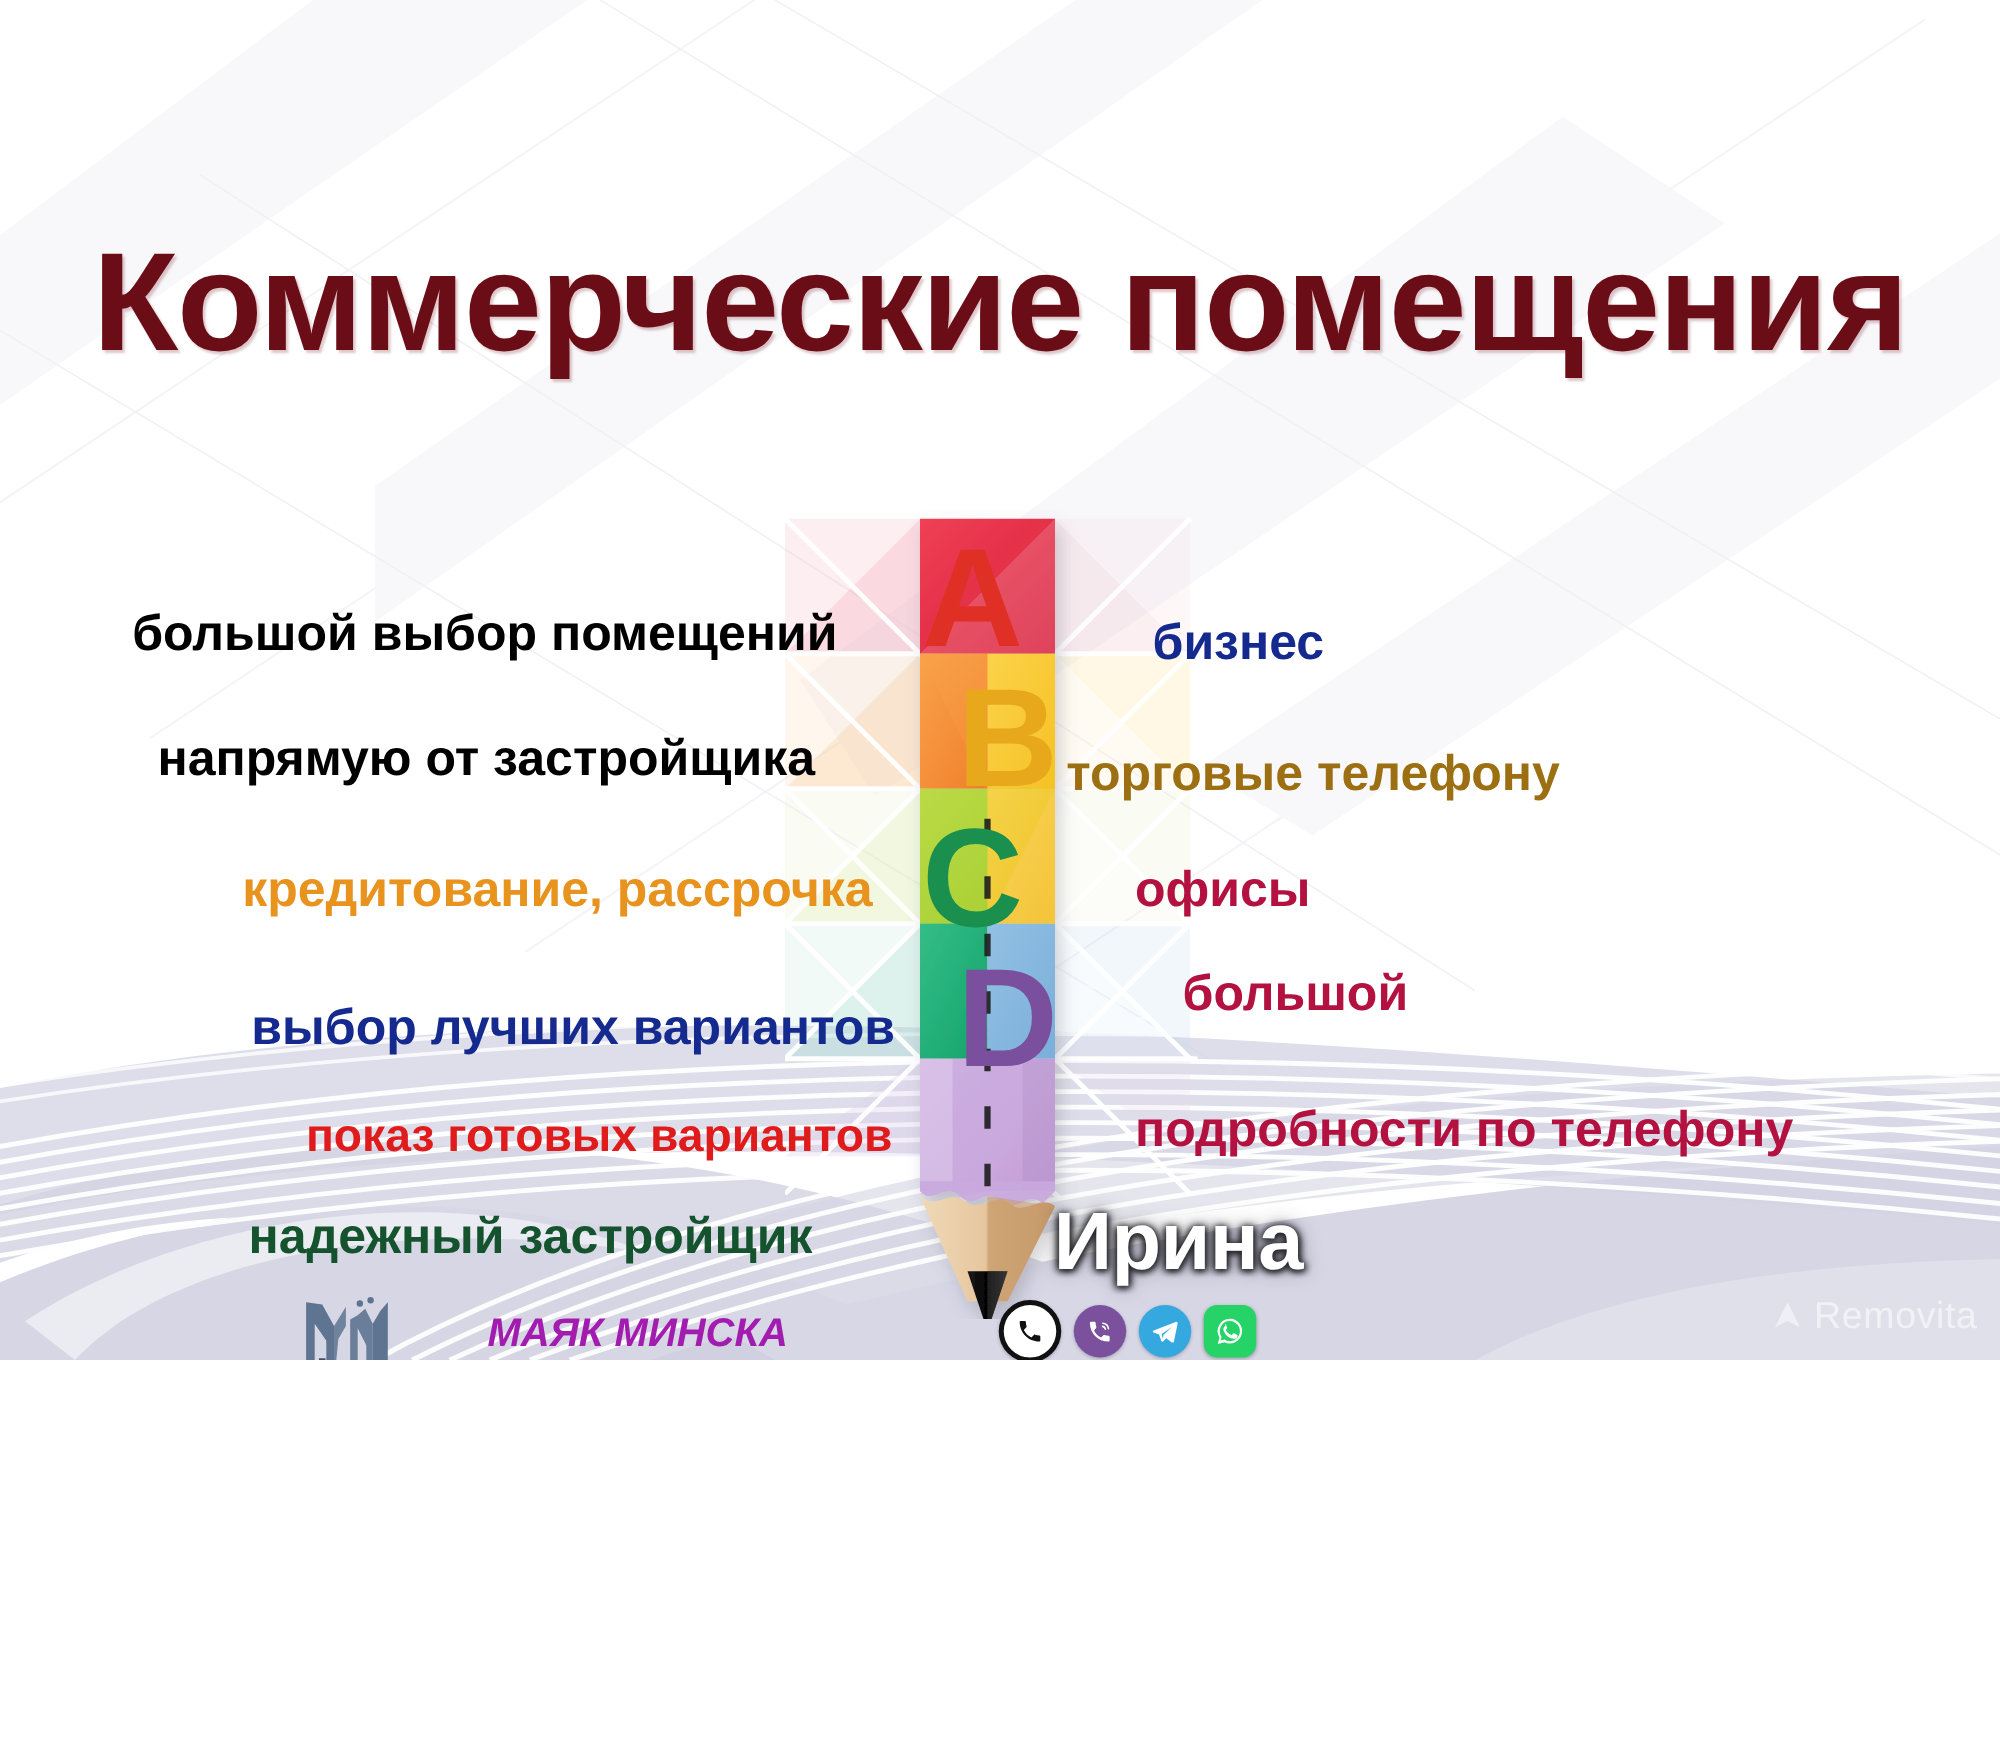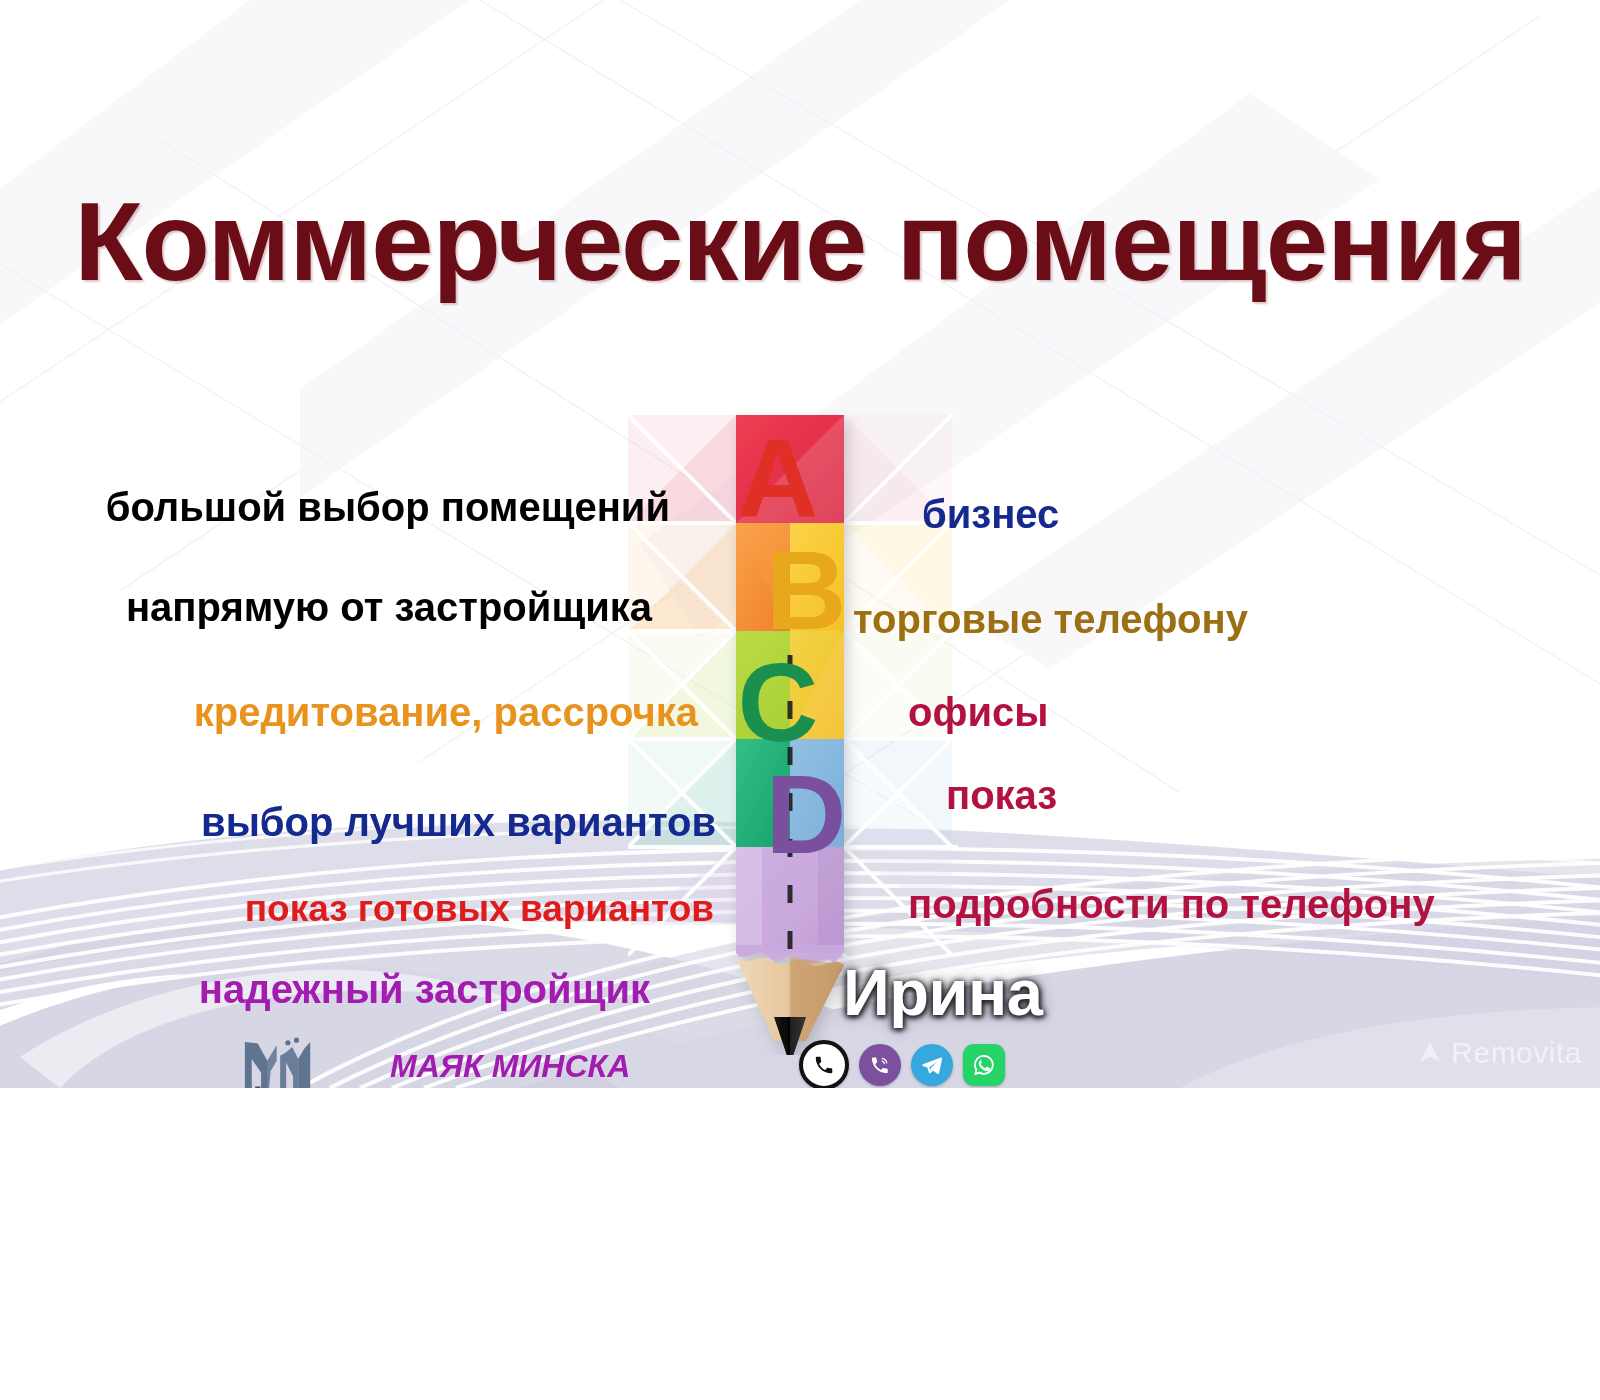--- a/index.html
+++ b/index.html
@@ -292,26 +292,26 @@
       <text x="150" y="336" font-size="112" fill="#1a8f4e">C</text>
       <text x="178" y="448" font-size="112" fill="#7a4f9e">D</text>
     </g>
   </svg>
 
   <div class="txt left t-big" style="right:930px;top:487px;">большой выбор помещений</div>
   <div class="txt left t-big" style="right:902px;top:692px;color:#e8931e;">кредитование, рассрочка</div>
   <div class="txt left t-big" style="right:948px;top:587px;">напрямую от застройщика</div>
   <div class="txt left t-big" style="right:884px;top:802px;color:#152a8e;">выбор лучших вариантов</div>
   <div class="txt left t-mid" style="right:886px;top:890px;color:#e01b1b;">показ готовых вариантов</div>
-  <div class="txt left t-big" style="right:950px;top:969px;color:#a21caf;">надежный застройщик</div>
+  <div class="txt left t-big" style="right:950px;top:969px;color:#14532d;">надежный застройщик</div>
 
   <div class="txt right t-big" style="left:922px;top:494px;color:#152a8e;">бизнес</div>
   <div class="txt right t-big" style="left:853px;top:599px;color:#9c6f12;">торговые телефону</div>
   <div class="txt right t-big" style="left:908px;top:692px;color:#b31240;">офисы</div>
-  <div class="txt right t-big" style="left:946px;top:775px;color:#b31240;">показ</div>
+  <div class="txt right t-big" style="left:946px;top:775px;color:#b31240;">большой</div>
   <div class="txt right t-big" style="left:908px;top:884px;color:#b31240;">подробности по телефону</div>
 
   <div class="irina">Ирина</div>
 
   <div class="socials">
 
     <div class="soc ph" style="background:#ffffff;border:4px solid #111;">
       <svg width="22" height="22" viewBox="0 0 24 24" aria-hidden="true">
         <path fill="#111" d="M6.6 10.8c1.5 2.9 3.7 5.1 6.6 6.6l2.2-2.2c.3-.3.7-.4 1-.2 1.2.4 2.4.6 3.6.6.6 0 1 .4 1 1V20c0 .6-.4 1-1 1C10.6 21 3 13.4 3 4c0-.6.4-1 1-1h3.4c.6 0 1 .4 1 1 0 1.3.2 2.5.6 3.6.1.4 0 .8-.2 1l-2.2 2.2z"></path>
       </svg>

